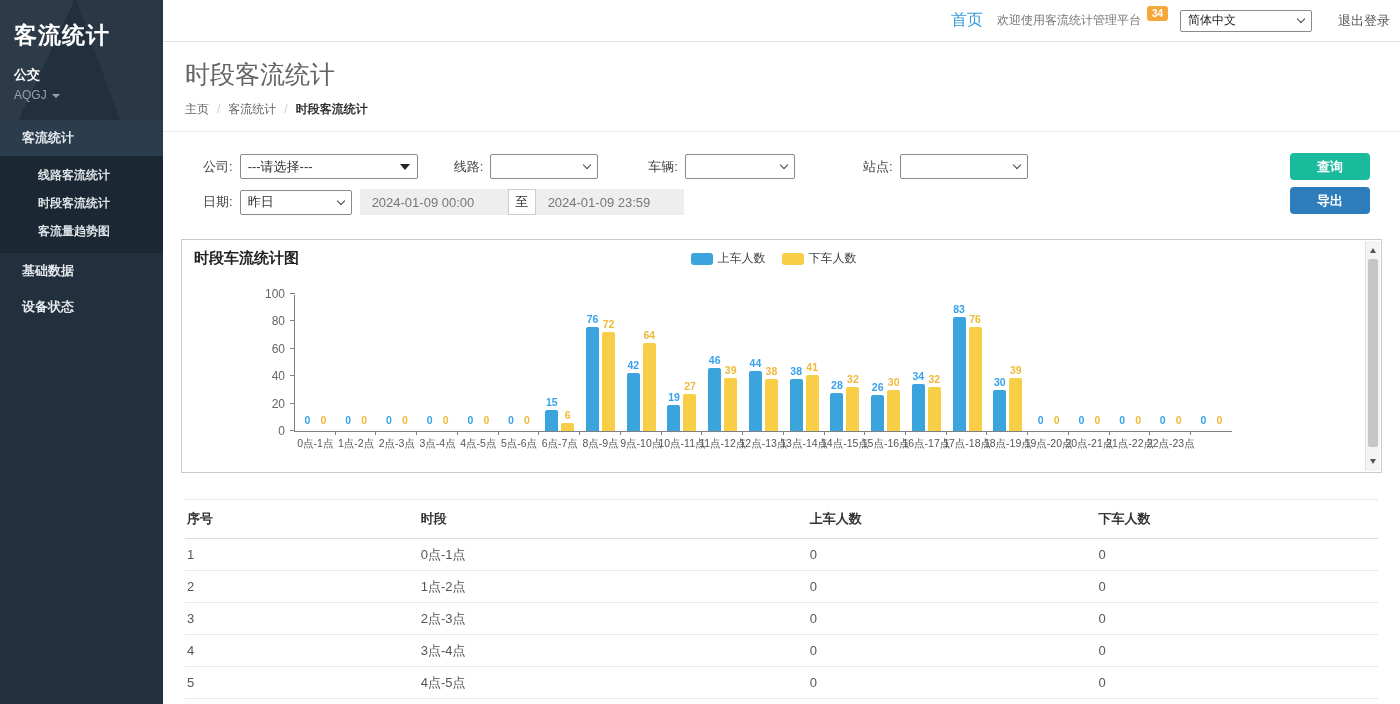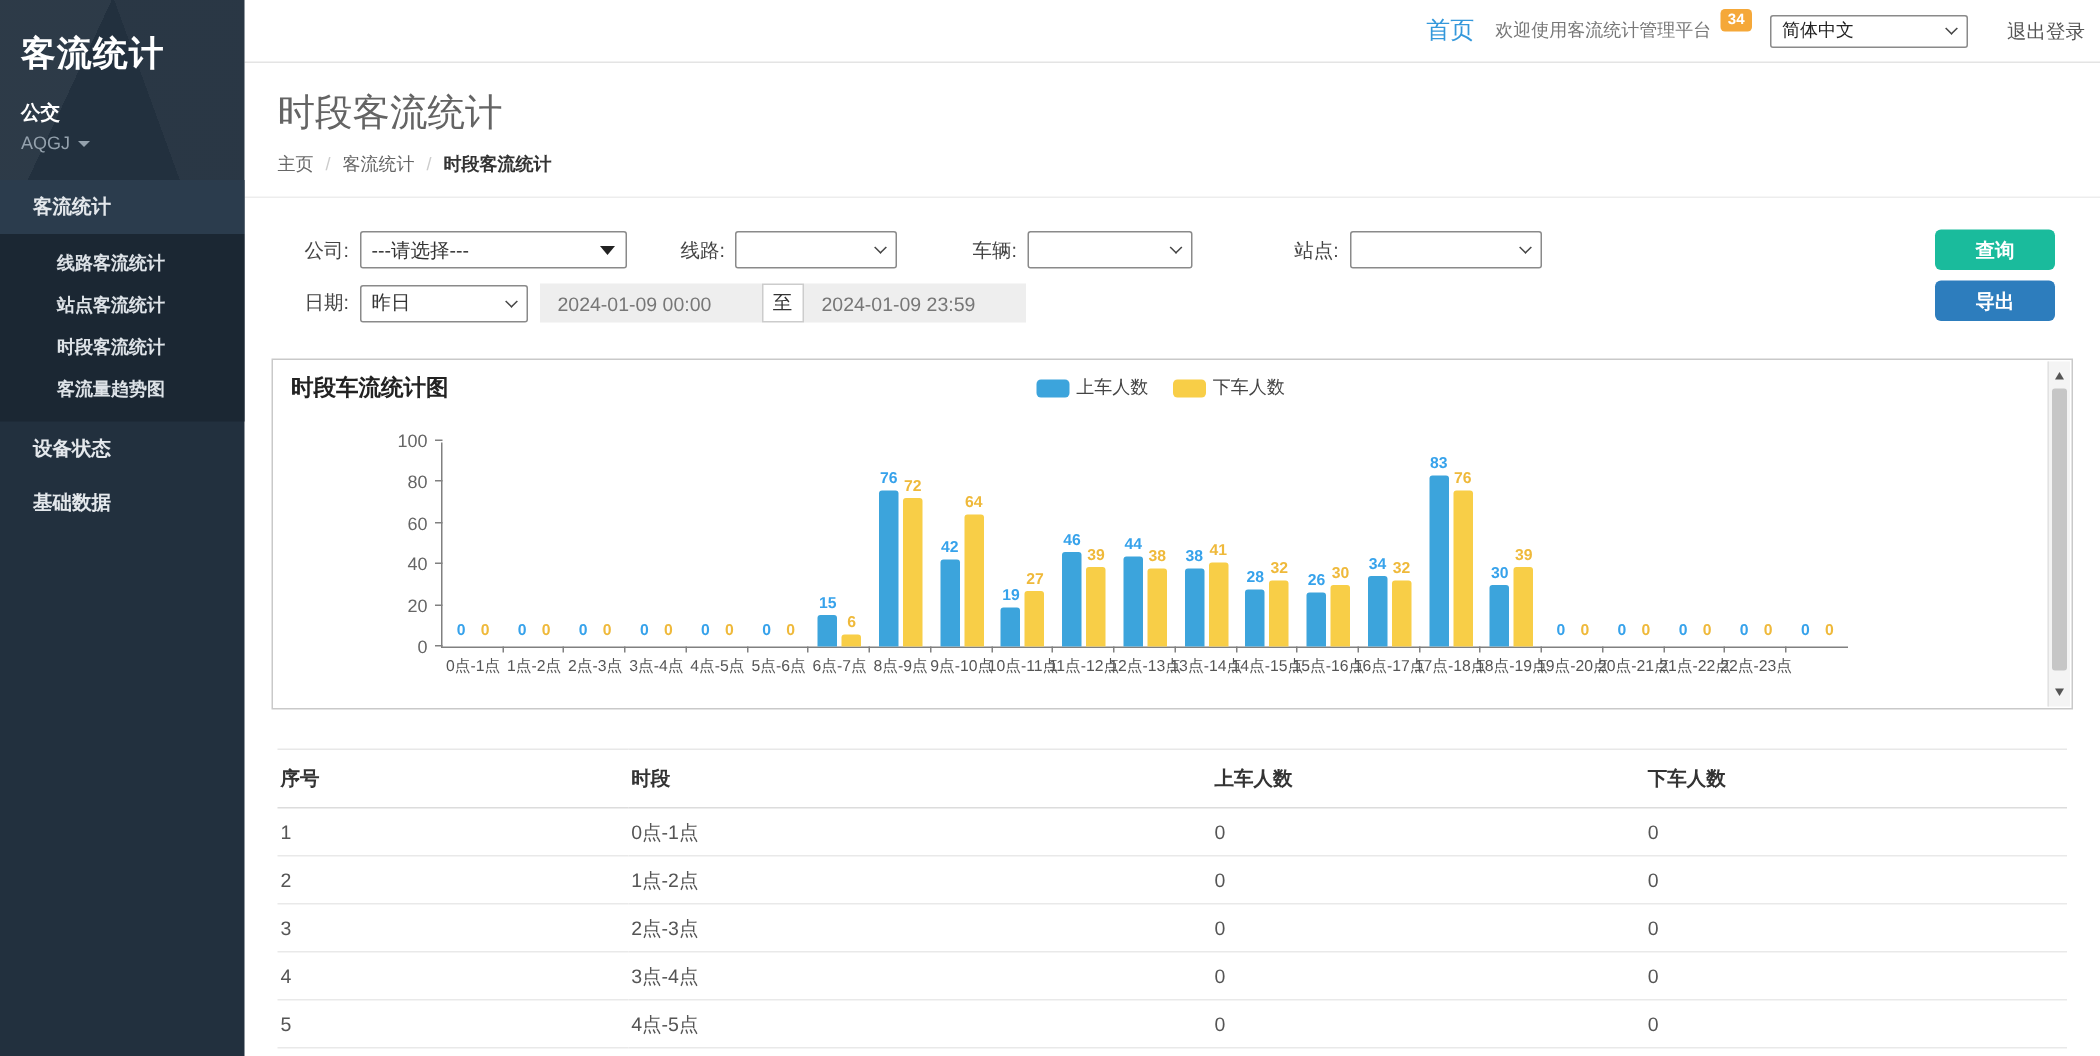--- a/index.html
+++ b/index.html
@@ -93,26 +93,25 @@
 <div class="sidebar">
   <div class="sidebar-header">
     <div class="app-title">客流统计</div>
     <div class="org-name">公交</div>
     <div class="org-code"><span>AQGJ</span><span class="caret-down"></span></div>
   </div>
   <nav>
       <div class="menu-parent open">客流统计</div>
       <div class="submenu">
         <div class="submenu-item">线路客流统计</div>
-        <div class="submenu-item">站点客流统计</div>
         <div class="submenu-item active">时段客流统计</div>
         <div class="submenu-item">客流量趋势图</div>
       </div>
+      <div class="menu-parent">基础数据</div>
       <div class="menu-parent">设备状态</div>
-      <div class="menu-parent">基础数据</div>
     </nav>
 </div>
 
 <div class="main">
 
   <div class="topnav">
     <a class="home-link">首页</a>
     <span class="welcome">欢迎使用客流统计管理平台</span>
     <span class="badge">34</span>
     <div class="lang-select">

